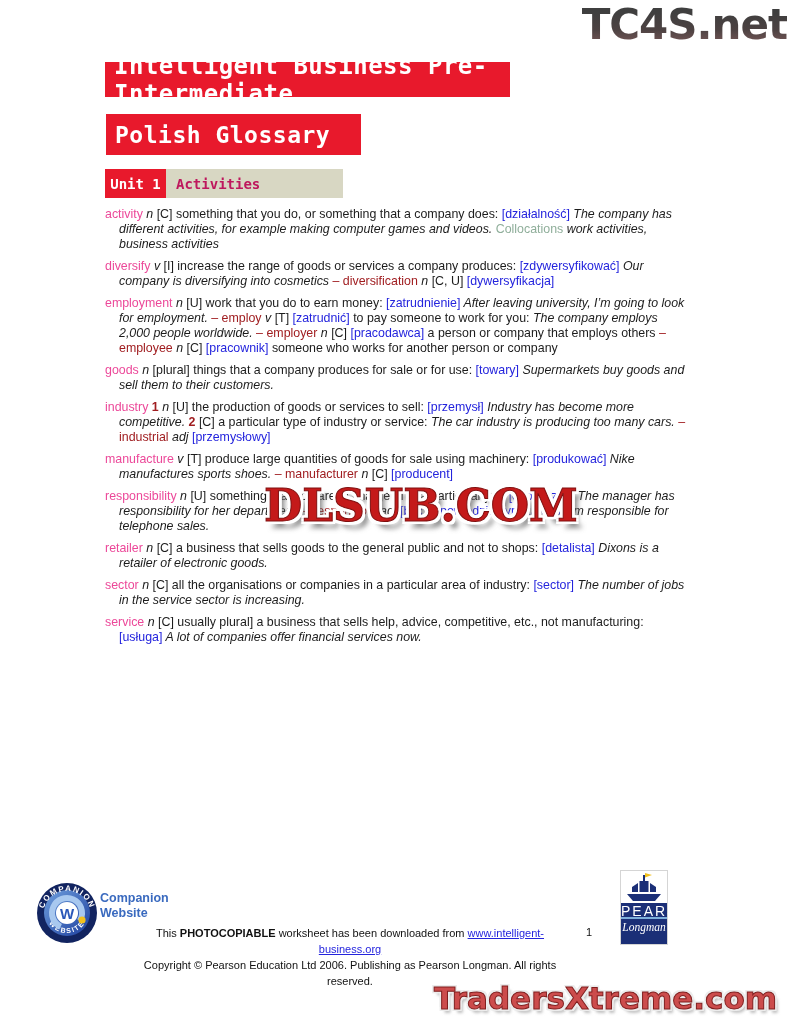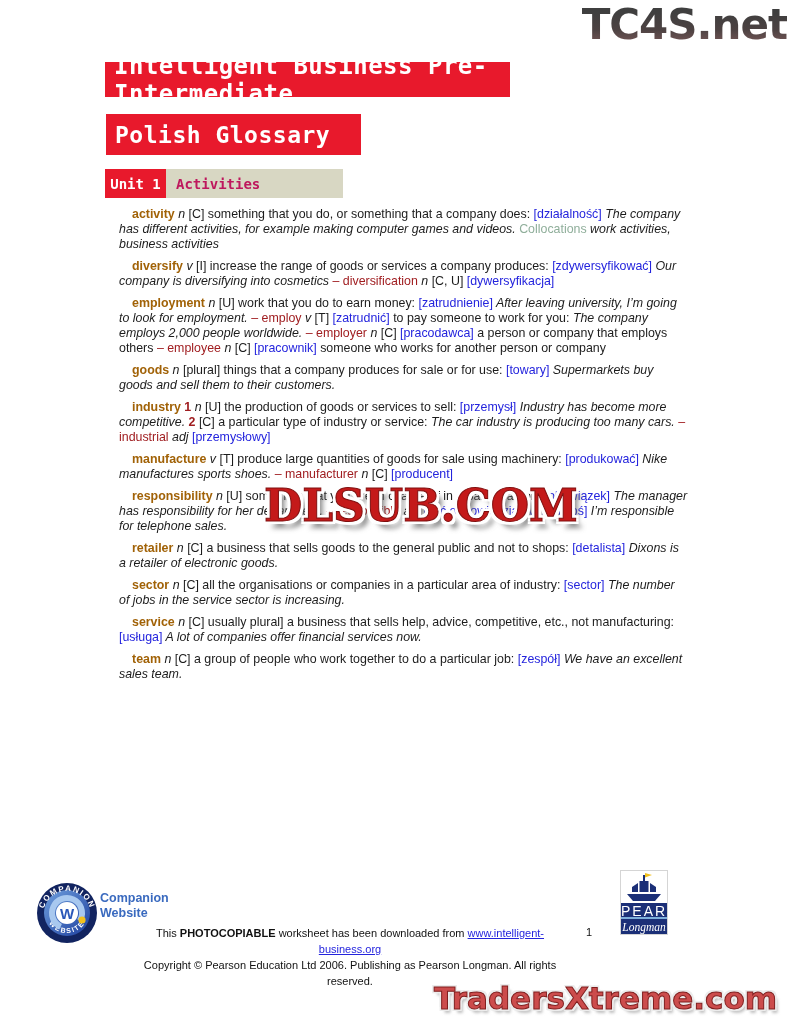--- a/index.html
+++ b/index.html
@@ -23,21 +23,21 @@
   
   .unit-bar { position:absolute; left:105px; top:169px; width:238px; height:29px; display:flex;
               font-family:"DejaVu Sans Mono", monospace; font-weight:bold; font-size:14px; }
   .unit-box { background:#e8192c; color:#fff; width:61px; display:flex; align-items:center; justify-content:center; }
   .unit-title { background:#d8d7c3; color:#be185d; flex:1; display:flex; align-items:center; padding-left:10px; }
 
   
   .entries { position:absolute; left:105px; top:207px; width:583px;
              font-size:12.4px; line-height:15px; color:#1c1c1c; }
   .entry { padding-left:14px; text-indent:-14px; margin-bottom:7px; }
-  .seg-hw  { color:#a16207; font-weight:bold;margin-left:27px; }
+  .seg-hw  { color:#ec4899; font-weight:normal; }
   .seg-sn  { color:#a01d20; font-weight:bold; }
   .seg-drv { color:#a01d20; }
   .seg-pos { font-style:italic; color:#1c1c1c; }
   .seg-pl  { color:#1c1c1c; }
   .seg-pol { color:#2424dd; }
   .seg-it  { font-style:italic; color:#1c1c1c; }
   .seg-col { color:#8fae9a; }
 
   
   .dlsub { position:absolute; left:256px; top:480px; z-index:5;
@@ -55,21 +55,21 @@
                  font-size:11px; line-height:16px; color:#111; }
   .footer-link { color:#2424dd; text-decoration:underline; }
   .page-number { position:absolute; left:586px; top:926px; font-size:11px; color:#111; }
 
   .pearson-logo { position:absolute; left:620px; top:870px; width:48px; border:1px solid #d5d5d5; }
   .pl-ship { height:32px; background:#fff; display:flex; align-items:flex-end; justify-content:center; }
   .pl-pearson { background:#1b2f77; color:#fff; font-size:14px; letter-spacing:2px; text-align:left;
                 height:14px; line-height:14px; border-top:1px solid #1b2f77; }
   .pl-sep { height:2px; background:#7fb0dc; }
   .pl-longman { background:#1b2f77; color:#fff; font-family:"Liberation Serif", serif; font-style:italic;
-                font-size:11.5px; text-align:center; height:15px; line-height:16px; }
+                font-size:11.5px; text-align:center; height:25px; line-height:16px; }
 
   
   .traders { position:absolute; right:14px; top:980px;
              font-family:"DejaVu Sans", sans-serif; font-weight:bold; font-size:31px; letter-spacing:0px;
              color:#cc4c4c; -webkit-text-stroke:1px #7e1d1d;
              text-shadow:-2px -2px 0 #ececec, 2px -2px 0 #ececec, -2px 2px 0 #ececec, 2px 2px 0 #ececec,
                          3px 4px 3px rgba(150,150,150,0.6);text-align:center; }
 </style>
 </head>
 <body>
@@ -95,21 +95,20 @@
       <p class="entry"><span class="seg-hw">activity</span><span class="seg-pos"> n</span><span class="seg-pl"> [C] something that you do, or something that a company does: </span><span class="seg-pol">[działalność]</span><span class="seg-it"> The company has different activities, for example making computer games and videos.</span><span class="seg-col"> Collocations</span><span class="seg-it"> work activities, business activities</span></p>
       <p class="entry"><span class="seg-hw">diversify</span><span class="seg-pos"> v</span><span class="seg-pl"> [I] increase the range of goods or services a company produces: </span><span class="seg-pol">[zdywersyfikować]</span><span class="seg-it"> Our company is diversifying into cosmetics</span><span class="seg-drv"> – diversification</span><span class="seg-pos"> n</span><span class="seg-pl"> [C, U] </span><span class="seg-pol">[dywersyfikacja]</span></p>
       <p class="entry"><span class="seg-hw">employment</span><span class="seg-pos"> n</span><span class="seg-pl"> [U] work that you do to earn money: </span><span class="seg-pol">[zatrudnienie]</span><span class="seg-it"> After leaving university, I’m going to look for employment.</span><span class="seg-drv"> – employ</span><span class="seg-pos"> v</span><span class="seg-pl"> [T] </span><span class="seg-pol">[zatrudnić]</span><span class="seg-pl"> to pay someone to work for you: </span><span class="seg-it">The company employs 2,000 people worldwide.</span><span class="seg-drv"> – employer</span><span class="seg-pos"> n</span><span class="seg-pl"> [C] </span><span class="seg-pol">[pracodawca]</span><span class="seg-pl"> a person or company that employs others</span><span class="seg-drv"> – employee</span><span class="seg-pos"> n</span><span class="seg-pl"> [C] </span><span class="seg-pol">[pracownik]</span><span class="seg-pl"> someone who works for another person or company</span></p>
       <p class="entry"><span class="seg-hw">goods</span><span class="seg-pos"> n</span><span class="seg-pl"> [plural] things that a company produces for sale or for use: </span><span class="seg-pol">[towary]</span><span class="seg-it"> Supermarkets buy goods and sell them to their customers.</span></p>
       <p class="entry"><span class="seg-hw">industry</span><span class="seg-sn"> 1</span><span class="seg-pos"> n</span><span class="seg-pl"> [U] the production of goods or services to sell: </span><span class="seg-pol">[przemysł]</span><span class="seg-it"> Industry has become more competitive.</span><span class="seg-sn"> 2</span><span class="seg-pl"> [C] a particular type of industry or service: </span><span class="seg-it">The car industry is producing too many cars.</span><span class="seg-drv"> – industrial</span><span class="seg-pos"> adj</span><span class="seg-pl"> </span><span class="seg-pol">[przemysłowy]</span></p>
       <p class="entry"><span class="seg-hw">manufacture</span><span class="seg-pos"> v</span><span class="seg-pl"> [T] produce large quantities of goods for sale using machinery: </span><span class="seg-pol">[produkować]</span><span class="seg-it"> Nike manufactures sports shoes.</span><span class="seg-drv"> – manufacturer</span><span class="seg-pos"> n</span><span class="seg-pl"> [C] </span><span class="seg-pol">[producent]</span></p>
       <p class="entry"><span class="seg-hw">responsibility</span><span class="seg-pos"> n</span><span class="seg-pl"> [U] something that you are in charge of in a particular job: </span><span class="seg-pol">[obowiązek]</span><span class="seg-it"> The manager has responsibility for her department.</span><span class="seg-drv"> – responsible</span><span class="seg-pos"> adj</span><span class="seg-pl"> </span><span class="seg-pol">[być odpowiedzialnym za coś]</span><span class="seg-it"> I’m responsible for telephone sales.</span></p>
       <p class="entry"><span class="seg-hw">retailer</span><span class="seg-pos"> n</span><span class="seg-pl"> [C] a business that sells goods to the general public and not to shops: </span><span class="seg-pol">[detalista]</span><span class="seg-it"> Dixons is a retailer of electronic goods.</span></p>
       <p class="entry"><span class="seg-hw">sector</span><span class="seg-pos"> n</span><span class="seg-pl"> [C] all the organisations or companies in a particular area of industry: </span><span class="seg-pol">[sector]</span><span class="seg-it"> The number of jobs in the service sector is increasing.</span></p>
       <p class="entry"><span class="seg-hw">service</span><span class="seg-pos"> n</span><span class="seg-pl"> [C] usually plural] a business that sells help, advice, competitive, etc., not manufacturing: </span><span class="seg-pol">[usługa]</span><span class="seg-it"> A lot of companies offer financial services now.</span></p>
-      <p class="entry"><span class="seg-hw">team</span><span class="seg-pos"> n</span><span class="seg-pl"> [C] a group of people who work together to do a particular job: </span><span class="seg-pol">[zespół]</span><span class="seg-it"> We have an excellent sales team.</span></p>
     </div>
 
   <div class="dlsub">DLSUB.COM</div>
 
   <div class="companion-badge">
     <svg width="62" height="62" viewBox="0 0 62 62">
       <defs>
         <linearGradient id="cwgrad" x1="0" y1="0" x2="1" y2="1">
           <stop offset="0" stop-color="#6f9fdd"></stop>
             <stop offset="1" stop-color="#1d3f9e"></stop>

